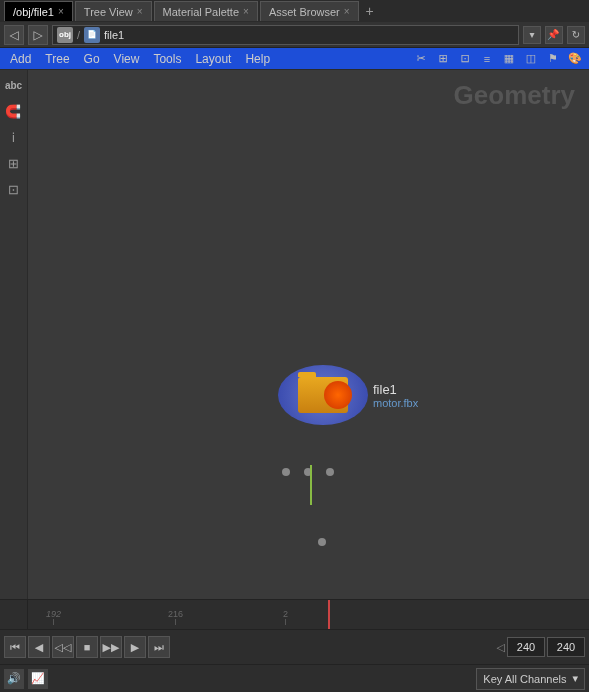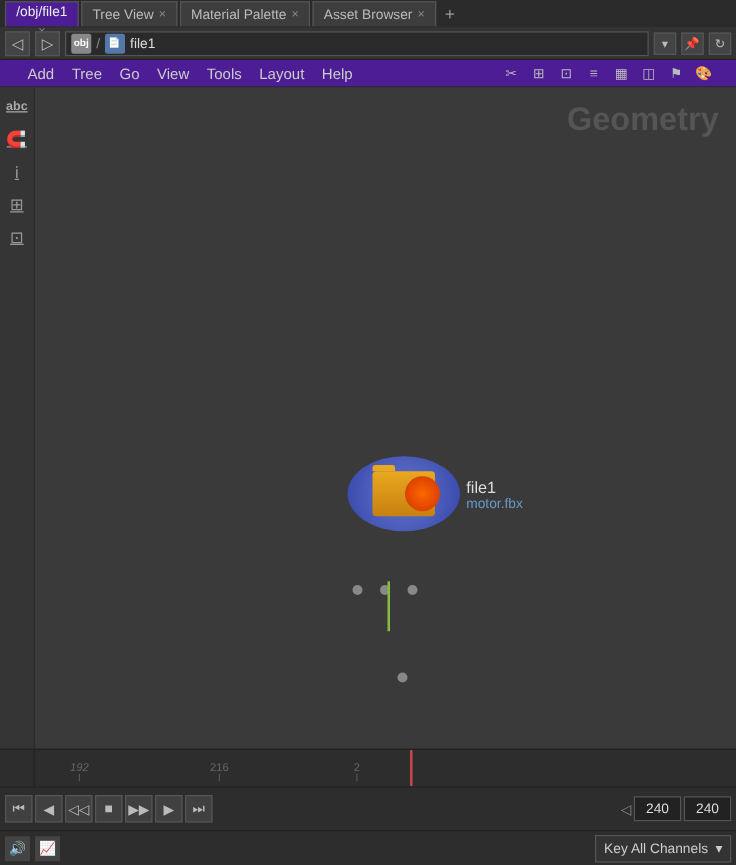--- a/index.html
+++ b/index.html
@@ -29,23 +29,22 @@
       background: #3d3d3d;
       border: 1px solid #555;
       border-bottom: none;
       font-size: 11px;
       color: #bbb;
       cursor: pointer;
       gap: 4px;
       height: 20px;
     }
     .tab.active {
-      background: #4c1d95;
+      background: #000000;
       color: #eee;
-      flex-direction: column;
     }
     .tab-close {
       font-size: 10px;
       color: #888;
       cursor: pointer;
     }
     .tab-add {
       width: 18px;
       height: 18px;
       display: flex;
@@ -85,23 +84,23 @@
       display: flex; align-items: center; justify-content: center;
       font-size: 9px;
     }
     .path-icon.obj { background: #888; }
     .path-icon.file { background: #5577aa; }
 
     
     .menu-bar {
       display: flex;
       align-items: center;
-      background: #4c1d95;
+      background: #1d4ed8;
       height: 22px;
-      padding: 0 16px;
+      padding: 0 4px;
       gap: 2px;
       border-bottom: 1px solid #2a2a2a;
     }
     .menu-item {
       padding: 2px 6px;
       color: #ccc;
       cursor: pointer;
       font-size: 12px;
     }
     .toolbar-icons {
@@ -129,21 +128,20 @@
       flex-direction: column;
       align-items: center;
       padding: 4px 0;
       gap: 4px;
     }
     .sidebar-icon {
       width: 22px; height: 22px;
       display: flex; align-items: center; justify-content: center;
       cursor: pointer; color: #999; font-size: 13px;
       border-radius: 2px;
-      text-decoration: underline;
     }
 
     
     .node-graph {
       flex: 1;
       background: #3a3a3a;
       position: relative;
       overflow: hidden;
     }
     .geometry-label {
@@ -455,21 +453,21 @@
     <div class="connector-line"></div>
 
 
     <div class="dot" style="left:290px;top:468px;"></div>
   </div>
 </div>
 
 <div class="timeline-area">
   <div style="width:28px;background:#2d2d2d;height:100%;border-right:1px solid #222;"></div>
   <div class="timeline-ruler">
-    <div class="ruler-mark" style="left:28px;font-style:italic;">
+    <div class="ruler-mark" style="left:18px;font-style:italic;">
       <span>192</span>
       <div class="ruler-line"></div>
     </div>
     <div class="ruler-mark" style="left:140px;">
       <span>216</span>
       <div class="ruler-line"></div>
     </div>
     <div class="ruler-mark" style="left:255px;">
       <span>2</span>
       <div class="ruler-line"></div>

